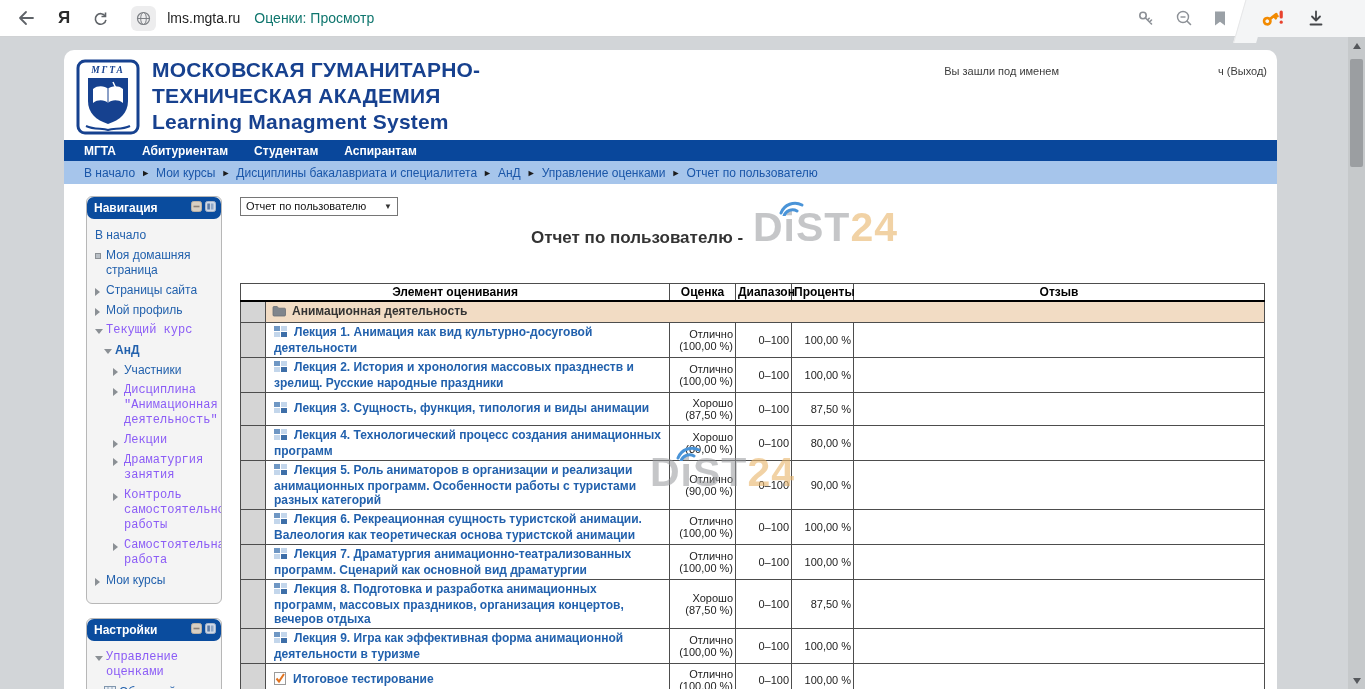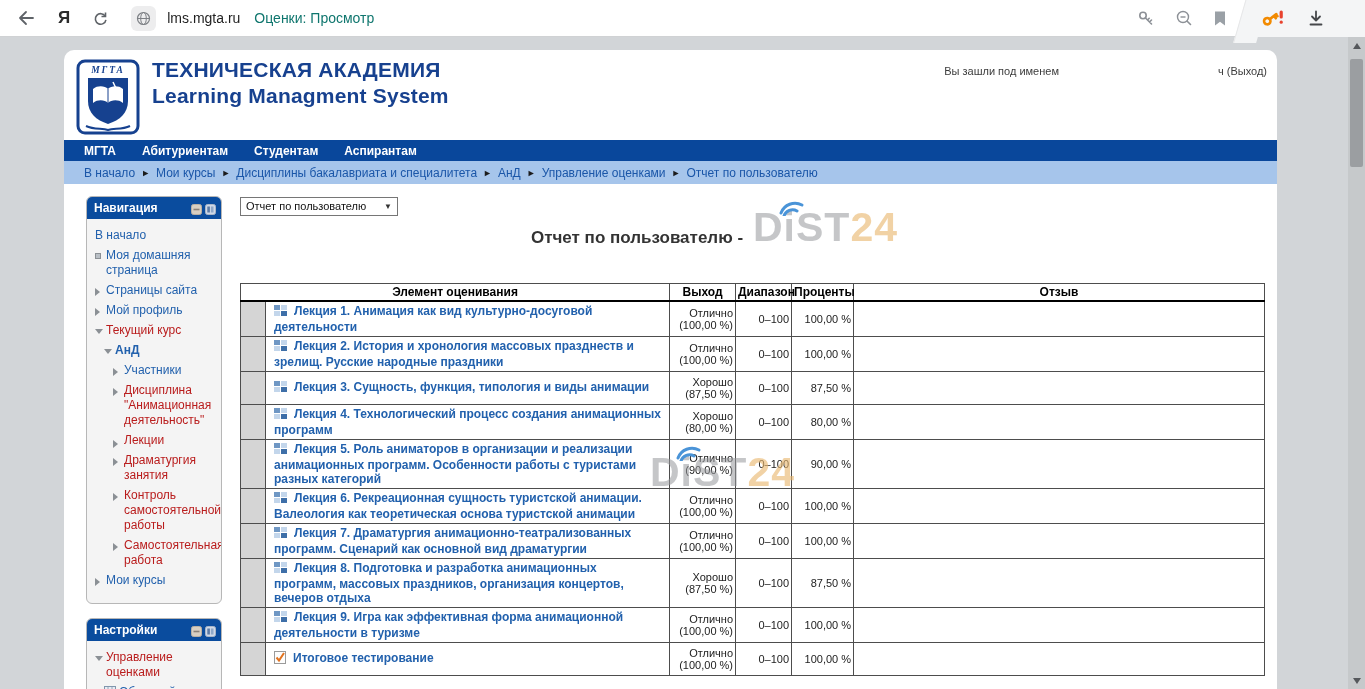--- a/index.html
+++ b/index.html
@@ -52,35 +52,35 @@
     padding-left:20px; font-size:12px; white-space:nowrap; }
   .crumb-link { color:#1a56a8; cursor:pointer; }
   .crumb-sep { color:#1c1c1c; font-size:9px; margin:0 6px; }
 
   
   .layout { display:flex; padding:12px 10px 0 22px; align-items:flex-start; }
   .sidebar { width:136px; flex:0 0 136px; }
   .block { border:1px solid #b7b7b7; border-radius:6px; background:#f4f4f4;
     margin-bottom:14px; overflow:hidden; }
   .block-header { background:#0a4c9e; color:#fff; font-weight:bold; font-size:12px;
-    padding:4px 5px 4px 7px; display:flex; align-items:flex-end; }
+    padding:4px 5px 4px 7px; display:flex; align-items:flex-start;border-radius:7px; }
   .bh-flex { flex:1; }
   .bh-icon { margin-left:3px; cursor:pointer; display:inline-flex; }
   .block-body { padding:9px 4px 10px 8px; }
   ul.tree { list-style:none; }
   ul.tree li { margin-bottom:5px; font-size:12px; line-height:15px; display:flex; align-items:flex-start; }
   .bullet { flex:0 0 11px; width:11px; display:flex; margin-top:3px; }
   .tri-right { width:0; height:0; border-left:5px solid #8b9095;
     border-top:4px solid transparent; border-bottom:4px solid transparent; margin-top:2px; }
   .tri-down { width:0; height:0; border-top:5px solid #8b9095;
     border-left:4px solid transparent; border-right:4px solid transparent; margin-top:3px; }
   .sq { width:6px; height:6px; background:#b9bfc5; border:1px solid #8b9095; margin-top:2px; }
   .tree-icon { flex:0 0 15px; margin-top:1px; }
   .nav-link { color:#2261ad; cursor:pointer; }
-  .nav-text { color:#b91c1c; }
+  .nav-text { color:#8b5cf6;font-family:Liberation Mono, monospace; }
   .bold { font-weight:bold; }
 
   
   .main { margin-left:18px; width:1027px; position:relative; }
   .report-select { display:inline-flex; align-items:center; justify-content:space-between;
     min-width:158px; height:19px; border:1px solid #767676; background:#fff; font-size:11px;
     padding:0 5px; cursor:pointer; color:#111; }
   .sel-arrow { font-size:8px; color:#333; margin-left:8px; }
   .heading { width:1024px; text-align:center; padding-right:230px; font-size:17px;
     font-weight:bold; color:#333; margin-top:12px; }
@@ -195,20 +195,21 @@
             <rect x="2" y="2" width="60" height="72" rx="7" fill="#fff" stroke="#16418f" stroke-width="3"></rect>
             <text x="32" y="14" font-size="9.5" font-weight="bold" font-style="italic" fill="#16418f" text-anchor="middle" font-family="Liberation Serif, serif" letter-spacing="2">МГТА</text>
             <path d="M12 19 H52 V42 C52 54 44 61 32 65 C20 61 12 54 12 42 Z" fill="#16418f"></path>
             <path d="M17 30 C22 26 29 27 32 30 C35 27 42 26 47 30 V44 C42 40 35 41 32 44 C29 41 22 40 17 44 Z" fill="#fff"></path>
             <path d="M32 30 V44" stroke="#16418f" stroke-width="1"></path>
             <path d="M37 23 L45 40" stroke="#fff" stroke-width="1.5"></path>
             <path d="M10 67 C18 71 26 69 32 71 C38 69 46 71 54 67" stroke="#16418f" stroke-width="2" fill="none"></path>
           </svg>
         </span>
         <div class="site-titles">
+          <div>МОСКОВСКАЯ ГУМАНИТАРНО-</div>
           <div>ТЕХНИЧЕСКАЯ АКАДЕМИЯ</div>
           <div>Learning Managment System</div>
         </div>
         <div class="login-info">
           <span>Вы зашли под именем</span>
           <span class="redacted-gap"></span>
           <span class="logout-link">ч (Выход)</span>
         </div>
       </div>
 
@@ -385,27 +386,33 @@
               <col style="width:25px">
                 <col style="width:404px">
                 <col style="width:66px">
               <col style="width:56px">
                 <col style="width:62px">
                 <col style="width:411px">
             </colgroup>
             <thead>
               <tr>
                 <th colspan="2">Элемент оценивания</th>
-                <th>Выход</th>
+                <th>Оценка</th>
                 <th>Диапазон</th>
                 <th>Проценты</th>
                 <th>Отзыв</th>
               </tr>
             </thead>
             <tbody id="grades-body">
+                <tr>
+                  <td class="spacer-cell"></td>
+                  <td class="category-cell" colspan="5"><span class="icon"><svg width="14" height="12" viewBox="0 0 14 12">
+                        <path d="M1 2.5 C1 1.9 1.4 1.5 2 1.5 L5.2 1.5 L6.6 3.2 L12.5 3.2 C13.1 3.2 13.5 3.6 13.5 4.2 L13.5 10 C13.5 10.6 13.1 11 12.5 11 L2 11 C1.4 11 1 10.6 1 10 Z" fill="#80858c" stroke="#6a6f76" stroke-width="0.8"></path>
+                      </svg></span><span>Анимационная деятельность</span></td>
+                </tr>
                 <tr class="item-row">
                   <td class="spacer-cell"></td>
                   <td class="element-cell"><span class="icon"><svg width="13" height="12" viewBox="0 0 13 12">
                         <rect width="6" height="5" fill="#6f97c4"></rect>
                         <rect x="7" width="6" height="5" fill="#c3d6eb"></rect>
                         <rect y="6" width="6" height="5" fill="#c3d6eb"></rect>
                         <rect x="7" y="6" width="6" height="5" fill="#3e6fa8"></rect>
                       </svg></span><a class="element-link">Лекция 1. Анимация как вид культурно-досуговой деятельности</a></td>
                   <td class="grade-cell">
                     <div>Отлично</div>

